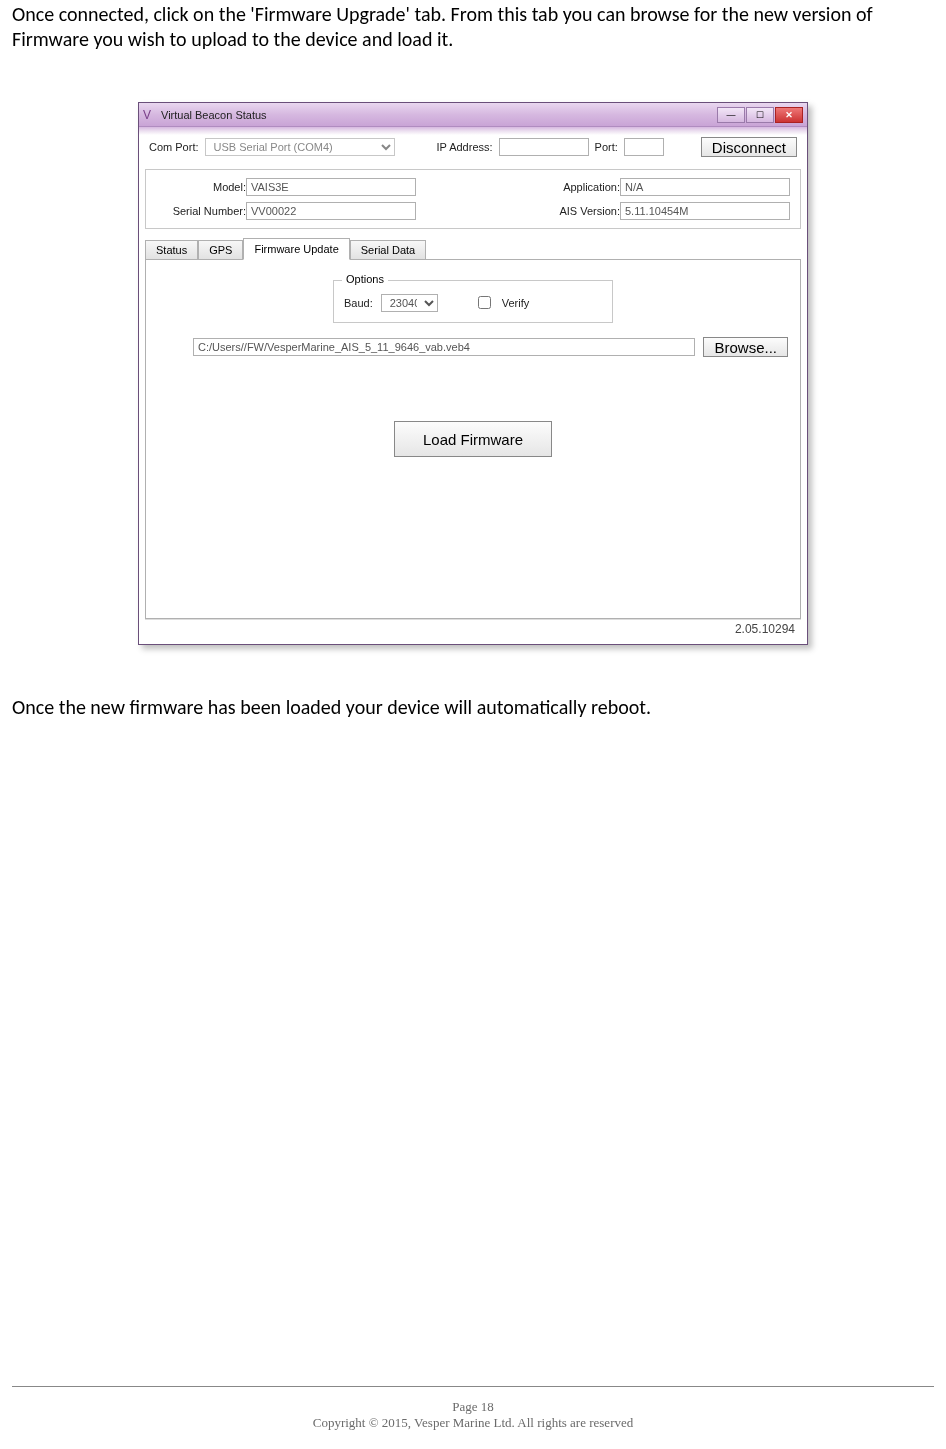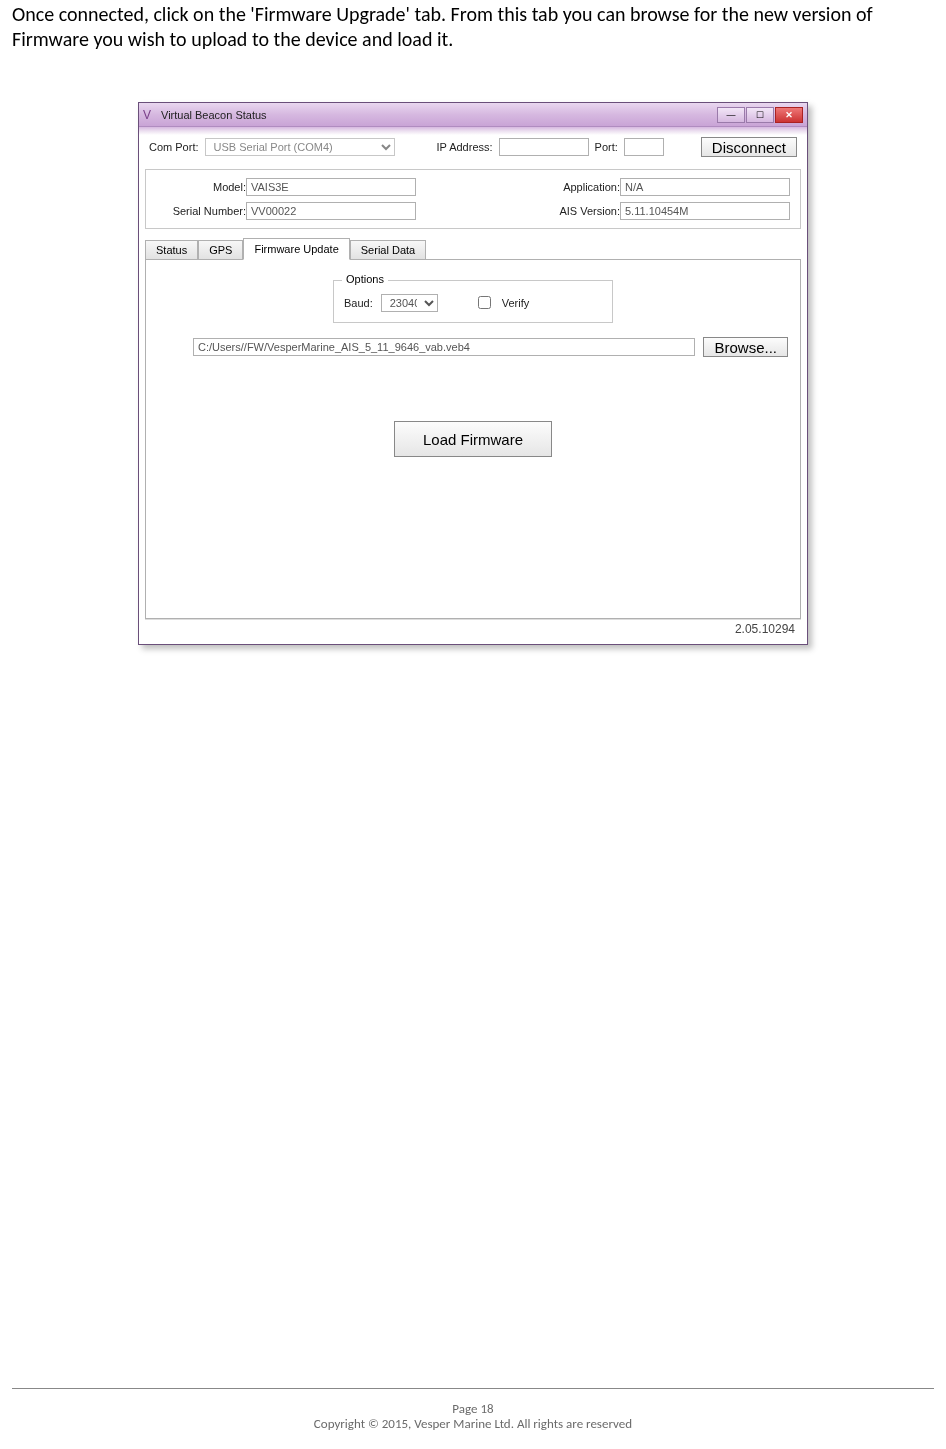--- a/index.html
+++ b/index.html
@@ -162,20 +162,21 @@
     border-top: 1px solid #ddd;
   }
   .footer {
     position: absolute;
     bottom: 18px;
     left: 12px;
     right: 12px;
     text-align: center;
     font-size: 13px;
     color: #6b6b6b;
+    font-family: Liberation Serif, serif;
   }
   .footer .divider {
     border-top: 1px solid #888;
     margin: 0 0 12px 0;
   }
 </style>
 </head>
 <body>
 
 <div class="page">
@@ -260,20 +261,21 @@
           </div>
 
         </div>
 
         <div class="version-foot">2.05.10294</div>
 
       </div>
     </div>
   </div>
 
+  <p class="outro-text">Once the new firmware has been loaded your device will automatically reboot.</p>
 
   <div class="footer">
     <div class="divider"></div>
     <div>Page 18</div>
     <div>Copyright © 2015, Vesper Marine Ltd. All rights are reserved</div>
   </div>
 
 </div>
 
 </body></html>

